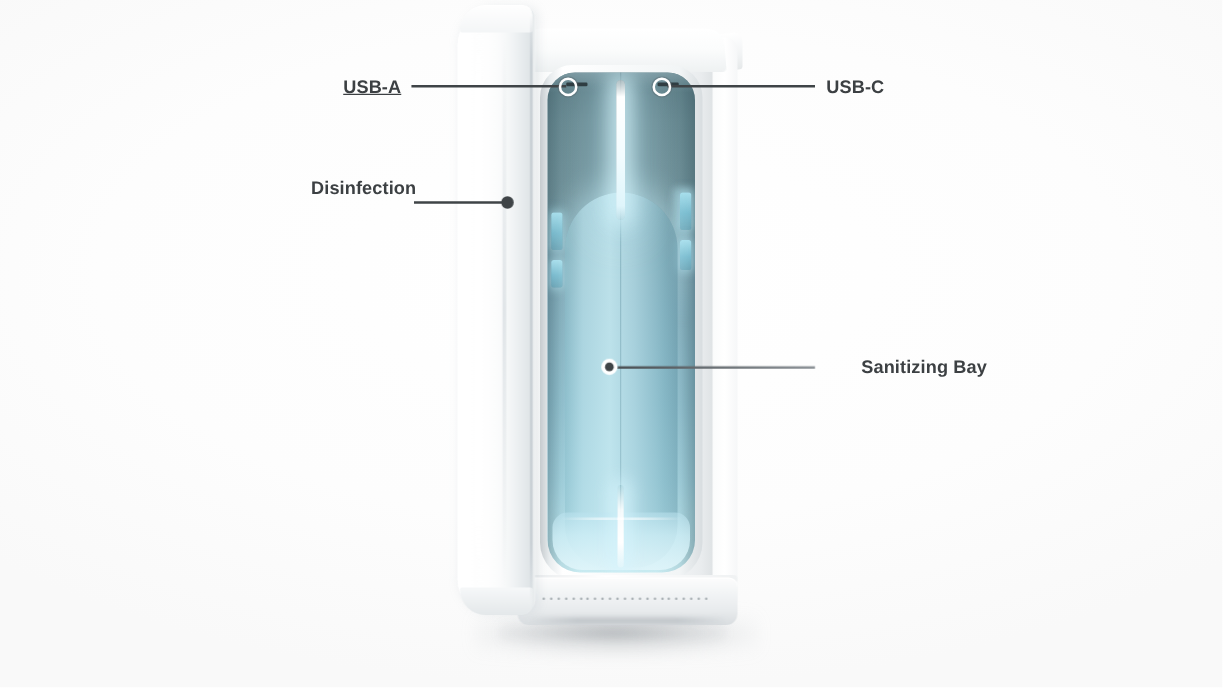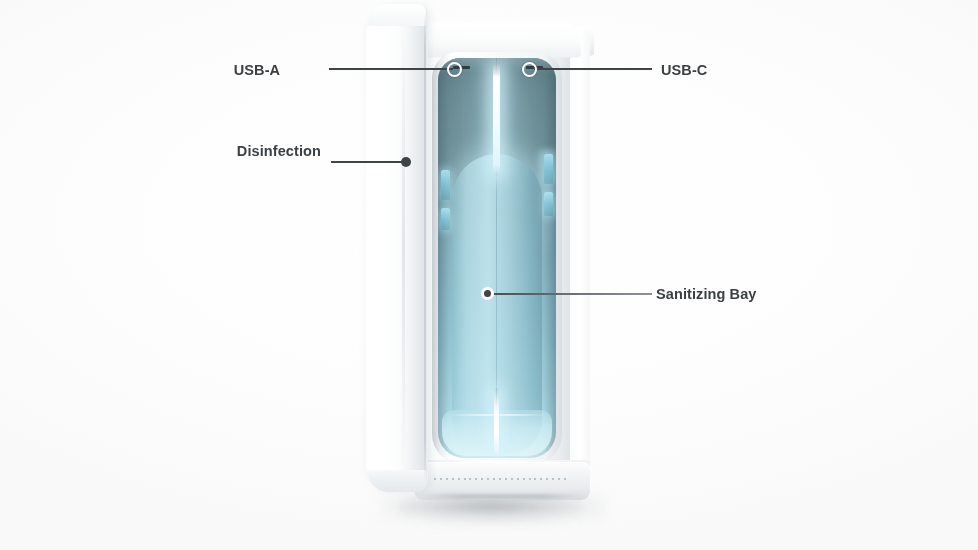--- a/index.html
+++ b/index.html
@@ -394,21 +394,21 @@
 
   .callout-label {
     position: absolute;
     font-weight: bold;
     font-size: 14.5px;
     letter-spacing: 0.1px;
     color: #3c4043;
     white-space: nowrap;
     line-height: 1.32;
   }
-  .callout-label.right-align { text-align: center; }
+  .callout-label.right-align { text-align: right; text-decoration: underline; }
   .callout-label.two-line { text-align: right; }
 </style>
 </head>
 <body>
 
 <div id="stage">
 
   <div class="ground-shadow"></div>
   <div class="ground-shadow-2"></div>
 
@@ -483,25 +483,25 @@
   </div>
 
   <div class="callout-label right-align" style="left:193px; top:61px; width:128px;">USB-A</div>
   <div class="callout-line" style="left:329px; top:68px; width:124px;"></div>
   <div class="dot-hollow" style="left:447px; top:62px;"></div>
 
   <div class="callout-label" style="left:661px; top:61px;">USB-C</div>
   <div class="callout-line" style="left:534px; top:68px; width:118px;"></div>
   <div class="dot-hollow" style="left:522px; top:62px;"></div>
 
-  <div class="callout-label two-line" style="left:161px; top:142px; width:160px;">
+  <div class="callout-label two-line" style="left:173px; top:142px; width:160px;">
     <div>Disinfection</div>
   </div>
   <div class="callout-line" style="left:331px; top:161px; width:76px;"></div>
   <div class="dot-filled" style="left:401px; top:157px;"></div>
 
-  <div class="callout-label" style="left:656px; top:285px;">Sanitizing Bay</div>
+  <div class="callout-label" style="left:689px; top:285px;">Sanitizing Bay</div>
   <div class="callout-line light" style="left:494px; top:293px; width:158px;"></div>
   <div class="dot-ringed" style="left:481px; top:287px;">
     <i></i>
   </div>
 
 </div>
 
 </body></html>

